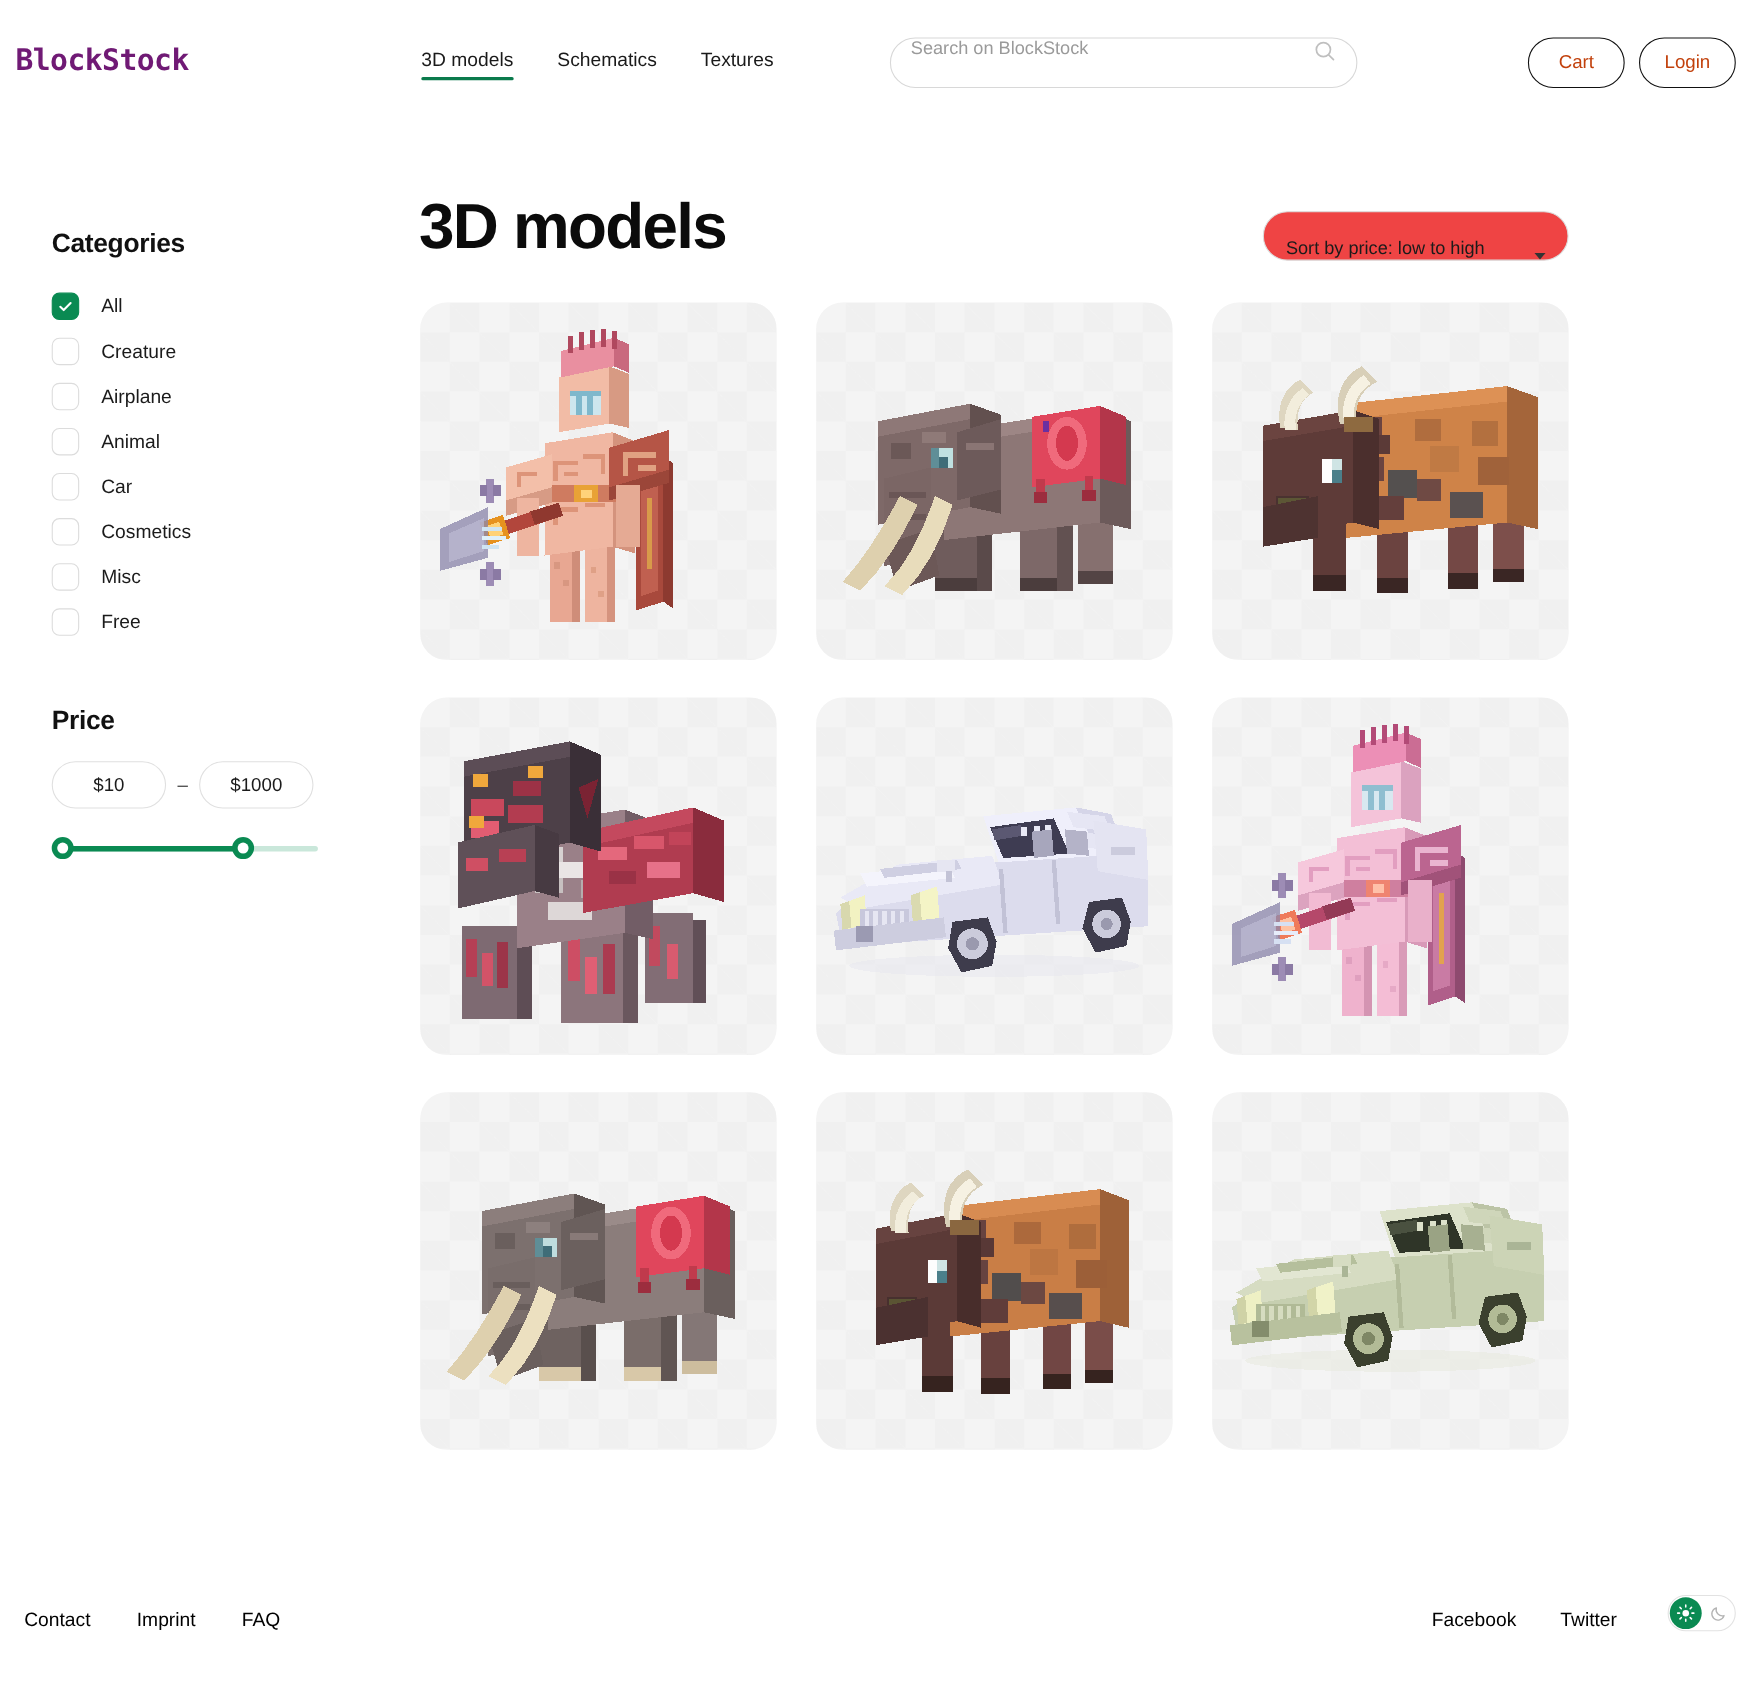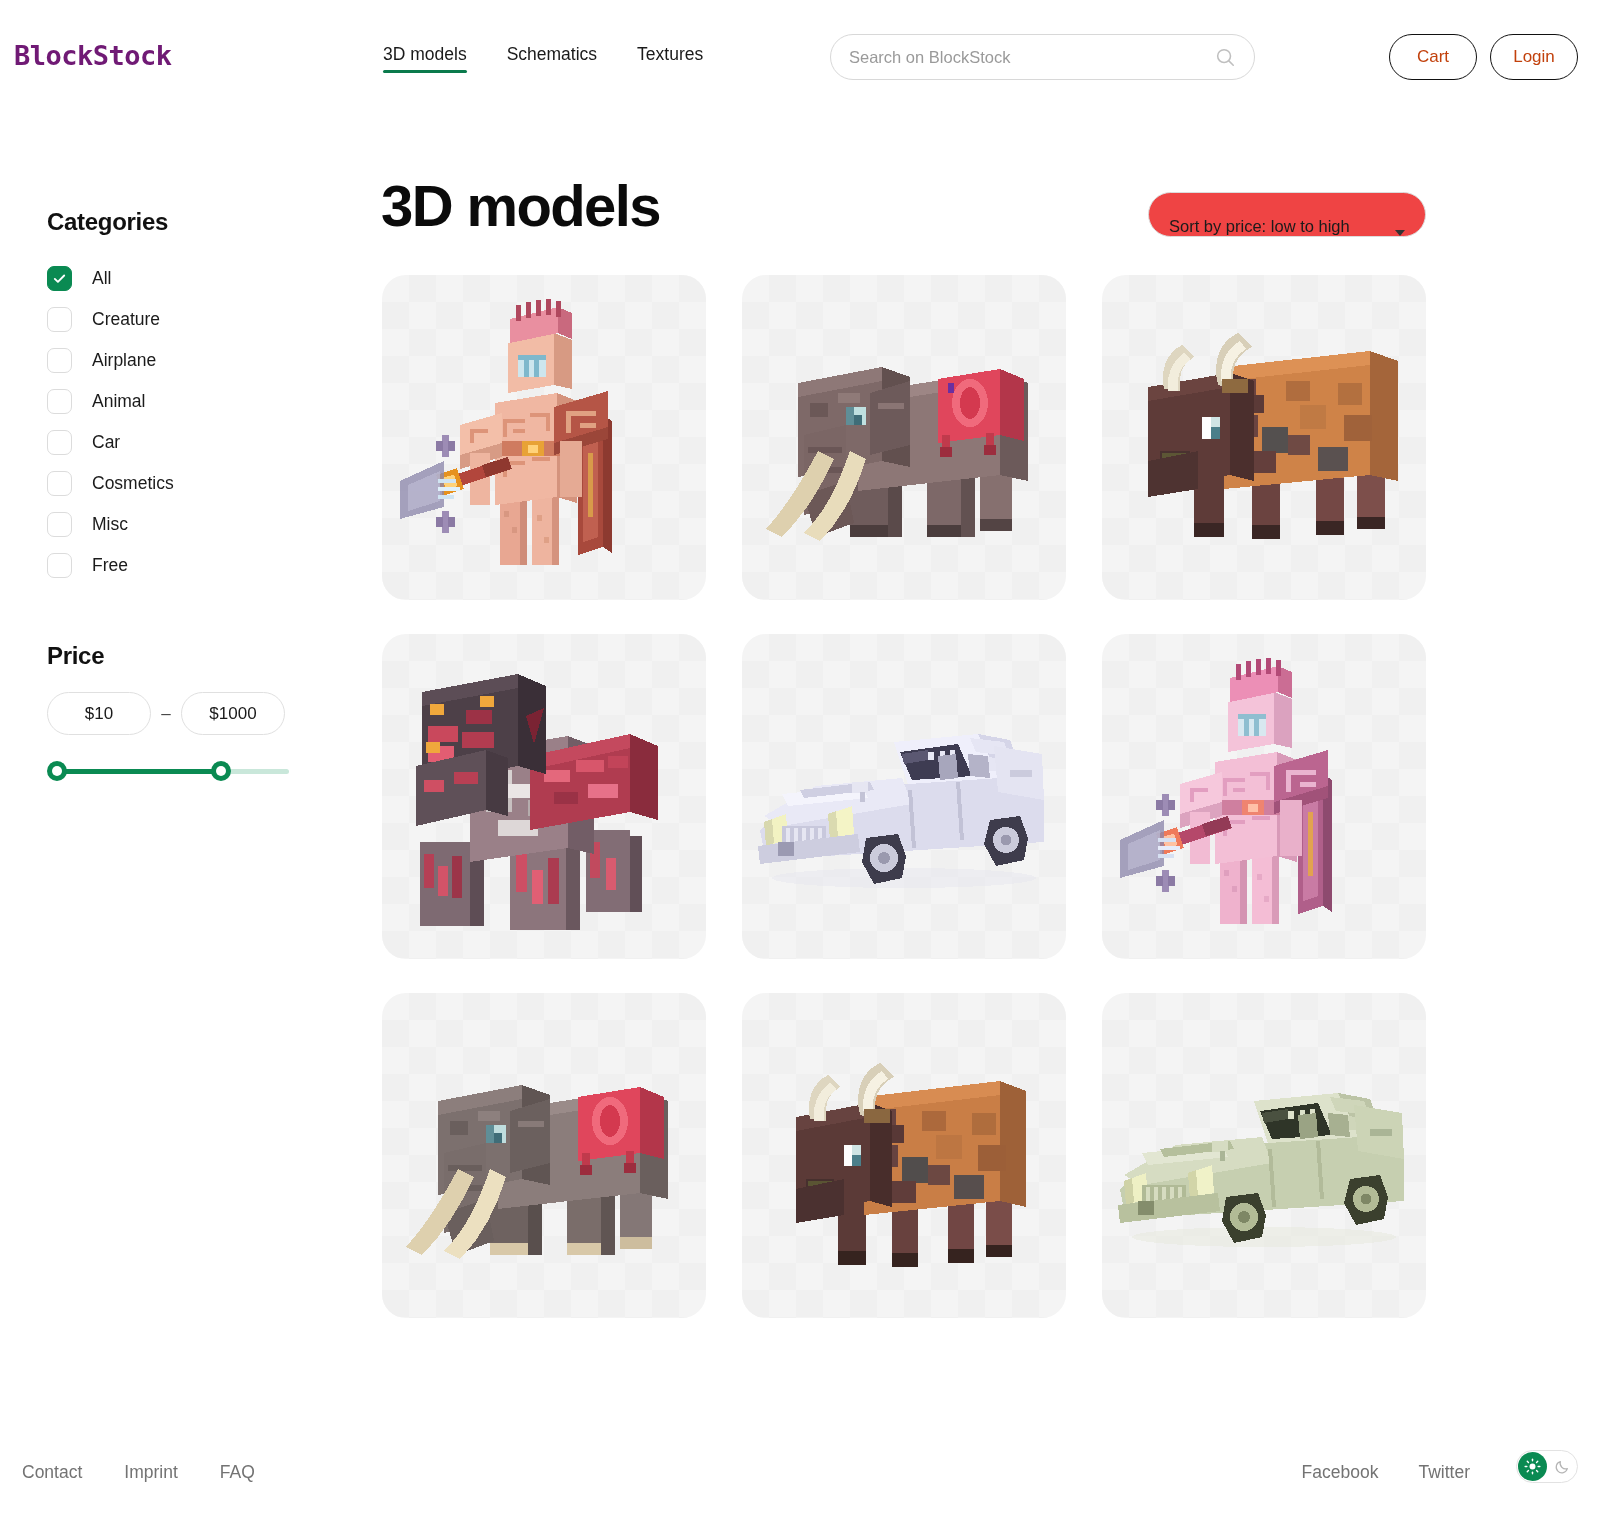--- a/index.html
+++ b/index.html
@@ -24,23 +24,23 @@
   .nav { position: absolute; left: 383px; top: 44px; display: flex; gap: 40px; }
   .nav-item {
     font-size: 17.5px; color: #1a1a1a; position: relative;
     padding-bottom: 28px; cursor: pointer; white-space: nowrap;
   }
   .nav-item.active::after {
     content: ""; position: absolute; left: 0; right: 0; bottom: 20px;
     height: 3.5px; background: #0a7a4c; border-radius: 2px;
   }
   .searchbox {
-    position: absolute; left: 830px; top: 34px; width: 425px; height: 46px;
+    position: absolute; left: 809px; top: 34px; width: 425px; height: 46px;
     border: 1px solid #d8d8d8; border-radius: 23px; background: #fff;
-    display: flex; align-items: center; padding: 0 18px;
+    display: flex; align-items: flex-start; padding: 0 18px;
   }
   .searchbox input {
     border: 0; outline: 0; flex: 1; font-size: 16.5px;
     font-family: "Liberation Sans", sans-serif; color: #2b2b2b; background: transparent;
   }
   .searchbox input::placeholder { color: #9a9a9a; }
   .search-icon { width: 22px; height: 22px; flex: 0 0 22px; opacity: .55; }
   .hdr-btns { position: absolute; right: 22px; top: 34px; display: flex; gap: 13px; }
   .pillbtn {
     height: 46px; min-width: 88px; padding: 0 22px;
@@ -113,21 +113,21 @@
     background-size: 54px 54px;
     background-position: 0 0, 27px 27px;
     opacity: .75;
   }
   .card svg.model { position: absolute; inset: 0; width: 100%; height: 100%; }
 
   
   .footer { position: absolute; left: 0; bottom: 0; width: 1600px; height: 110px; }
   .foot-left { position: absolute; left: 22px; top: 38px; display: flex; gap: 42px; }
   .foot-right { position: absolute; right: 130px; top: 38px; display: flex; gap: 40px; text-align: right; }
-  .foot-link { font-size: 17.5px; color: #737373; cursor: pointer; }
+  .foot-link { font-size: 17.5px; color: #000000; cursor: pointer; }
   .theme-toggle {
     position: absolute; right: 22px; top: 26px;
     width: 62px; height: 33px; border-radius: 17px;
     border: 1.3px solid #e2e2e2; background: #fff;
     display: flex; align-items: center; cursor: pointer;
   }
   .tt-sun {
     width: 29px; height: 29px; border-radius: 50%; background: #0a8a52;
     margin-left: 1px; display: flex; align-items: center; justify-content: center;
   }

